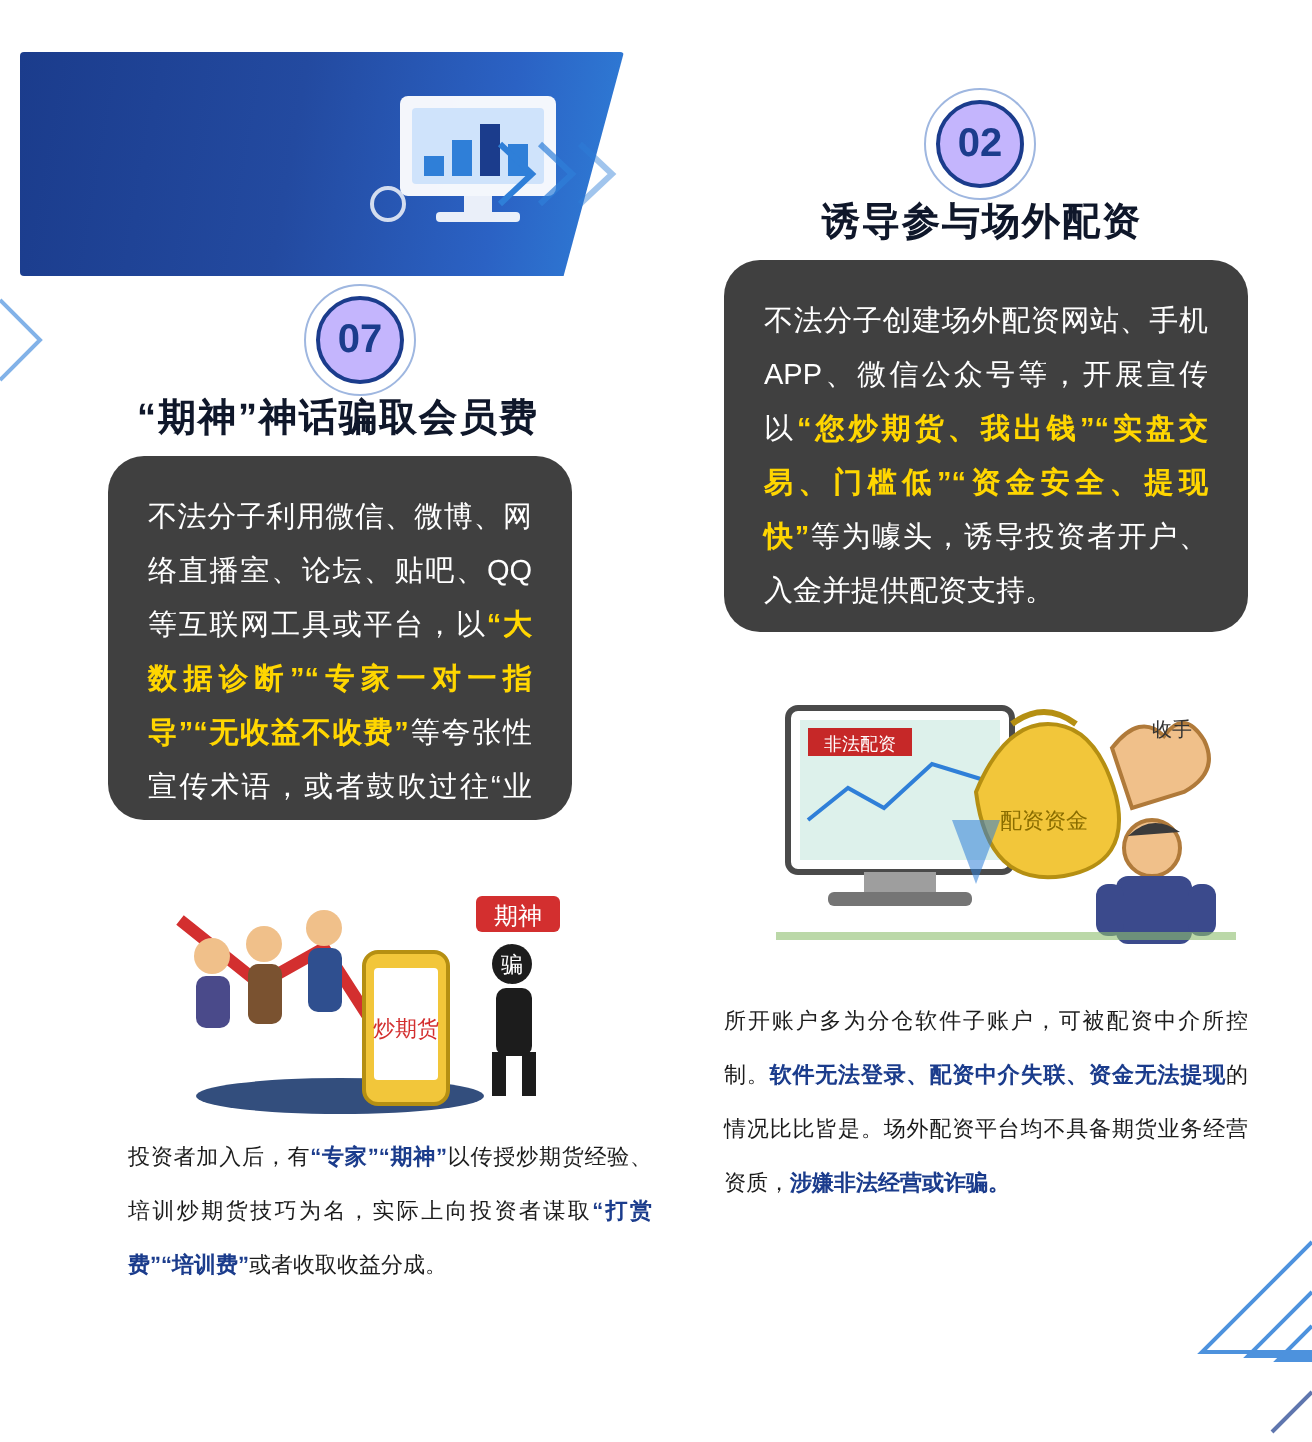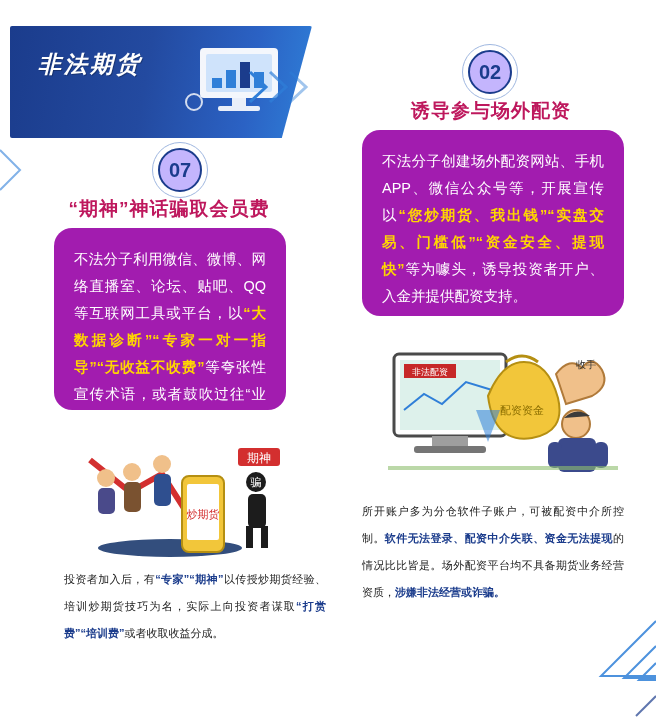--- a/index.html
+++ b/index.html
@@ -49,26 +49,26 @@
     color:#1b3c8c;font-size:20px;font-weight:bold;
     display:flex;align-items:center;justify-content:center;
     box-sizing:border-box;
   }
   .badge-ring{
     position:absolute;width:56px;height:56px;border-radius:50%;
     border:1px solid #9fb7e0;box-sizing:border-box;
   }
   
   .sec-title{
-    position:absolute;text-align:center;color:#be185d;
+    position:absolute;text-align:center;color:#0f172a;
     font-size:19px;font-weight:bold;letter-spacing:1px;
   }
   
   .card{
-    position:absolute;background:#a21caf;border-radius:18px;
+    position:absolute;background:#404040;border-radius:18px;
     color:#ffffff;font-size:14.5px;line-height:27px;
     padding:18px 20px;box-sizing:border-box;
     text-align:justify;
   }
   .card .hl{color:#ffd600;font-weight:bold;}
   
   .para{
     position:absolute;color:#1c1c1c;font-size:11px;line-height:27px;
     text-align:justify;
   }
@@ -90,21 +90,21 @@
   </g>
 </svg>
 <svg class="bg-lines-tl" viewBox="0 0 40 200">
   <g fill="none" stroke="#2f7fd8" stroke-width="2" opacity="0.6">
     <path d="M0 150 L20 170 L0 190"></path>
   </g>
 </svg>
 
 <div class="banner">
   <div class="banner-bg"></div>
-  <div class="banner-title"><span>非法期货</span><br></div>
+  <div class="banner-title"><br></div>
   <svg class="banner-art" viewBox="0 0 120 86">
     <rect x="20" y="10" width="78" height="50" rx="4" fill="#ffffff" opacity="0.95"></rect>
     <rect x="26" y="16" width="66" height="38" rx="2" fill="#cfe3fb"></rect>
     <rect x="32" y="40" width="10" height="10" fill="#2f7fd8"></rect>
     <rect x="46" y="32" width="10" height="18" fill="#2f7fd8"></rect>
     <rect x="60" y="24" width="10" height="26" fill="#1b3c8c"></rect>
     <rect x="74" y="34" width="10" height="16" fill="#2f7fd8"></rect>
     <rect x="52" y="60" width="14" height="8" fill="#ffffff" opacity="0.9"></rect>
     <rect x="38" y="68" width="42" height="5" rx="2" fill="#ffffff" opacity="0.9"></rect>
     <circle cx="14" cy="64" r="8" fill="none" stroke="#ffffff" stroke-width="2" opacity="0.8"></circle>

